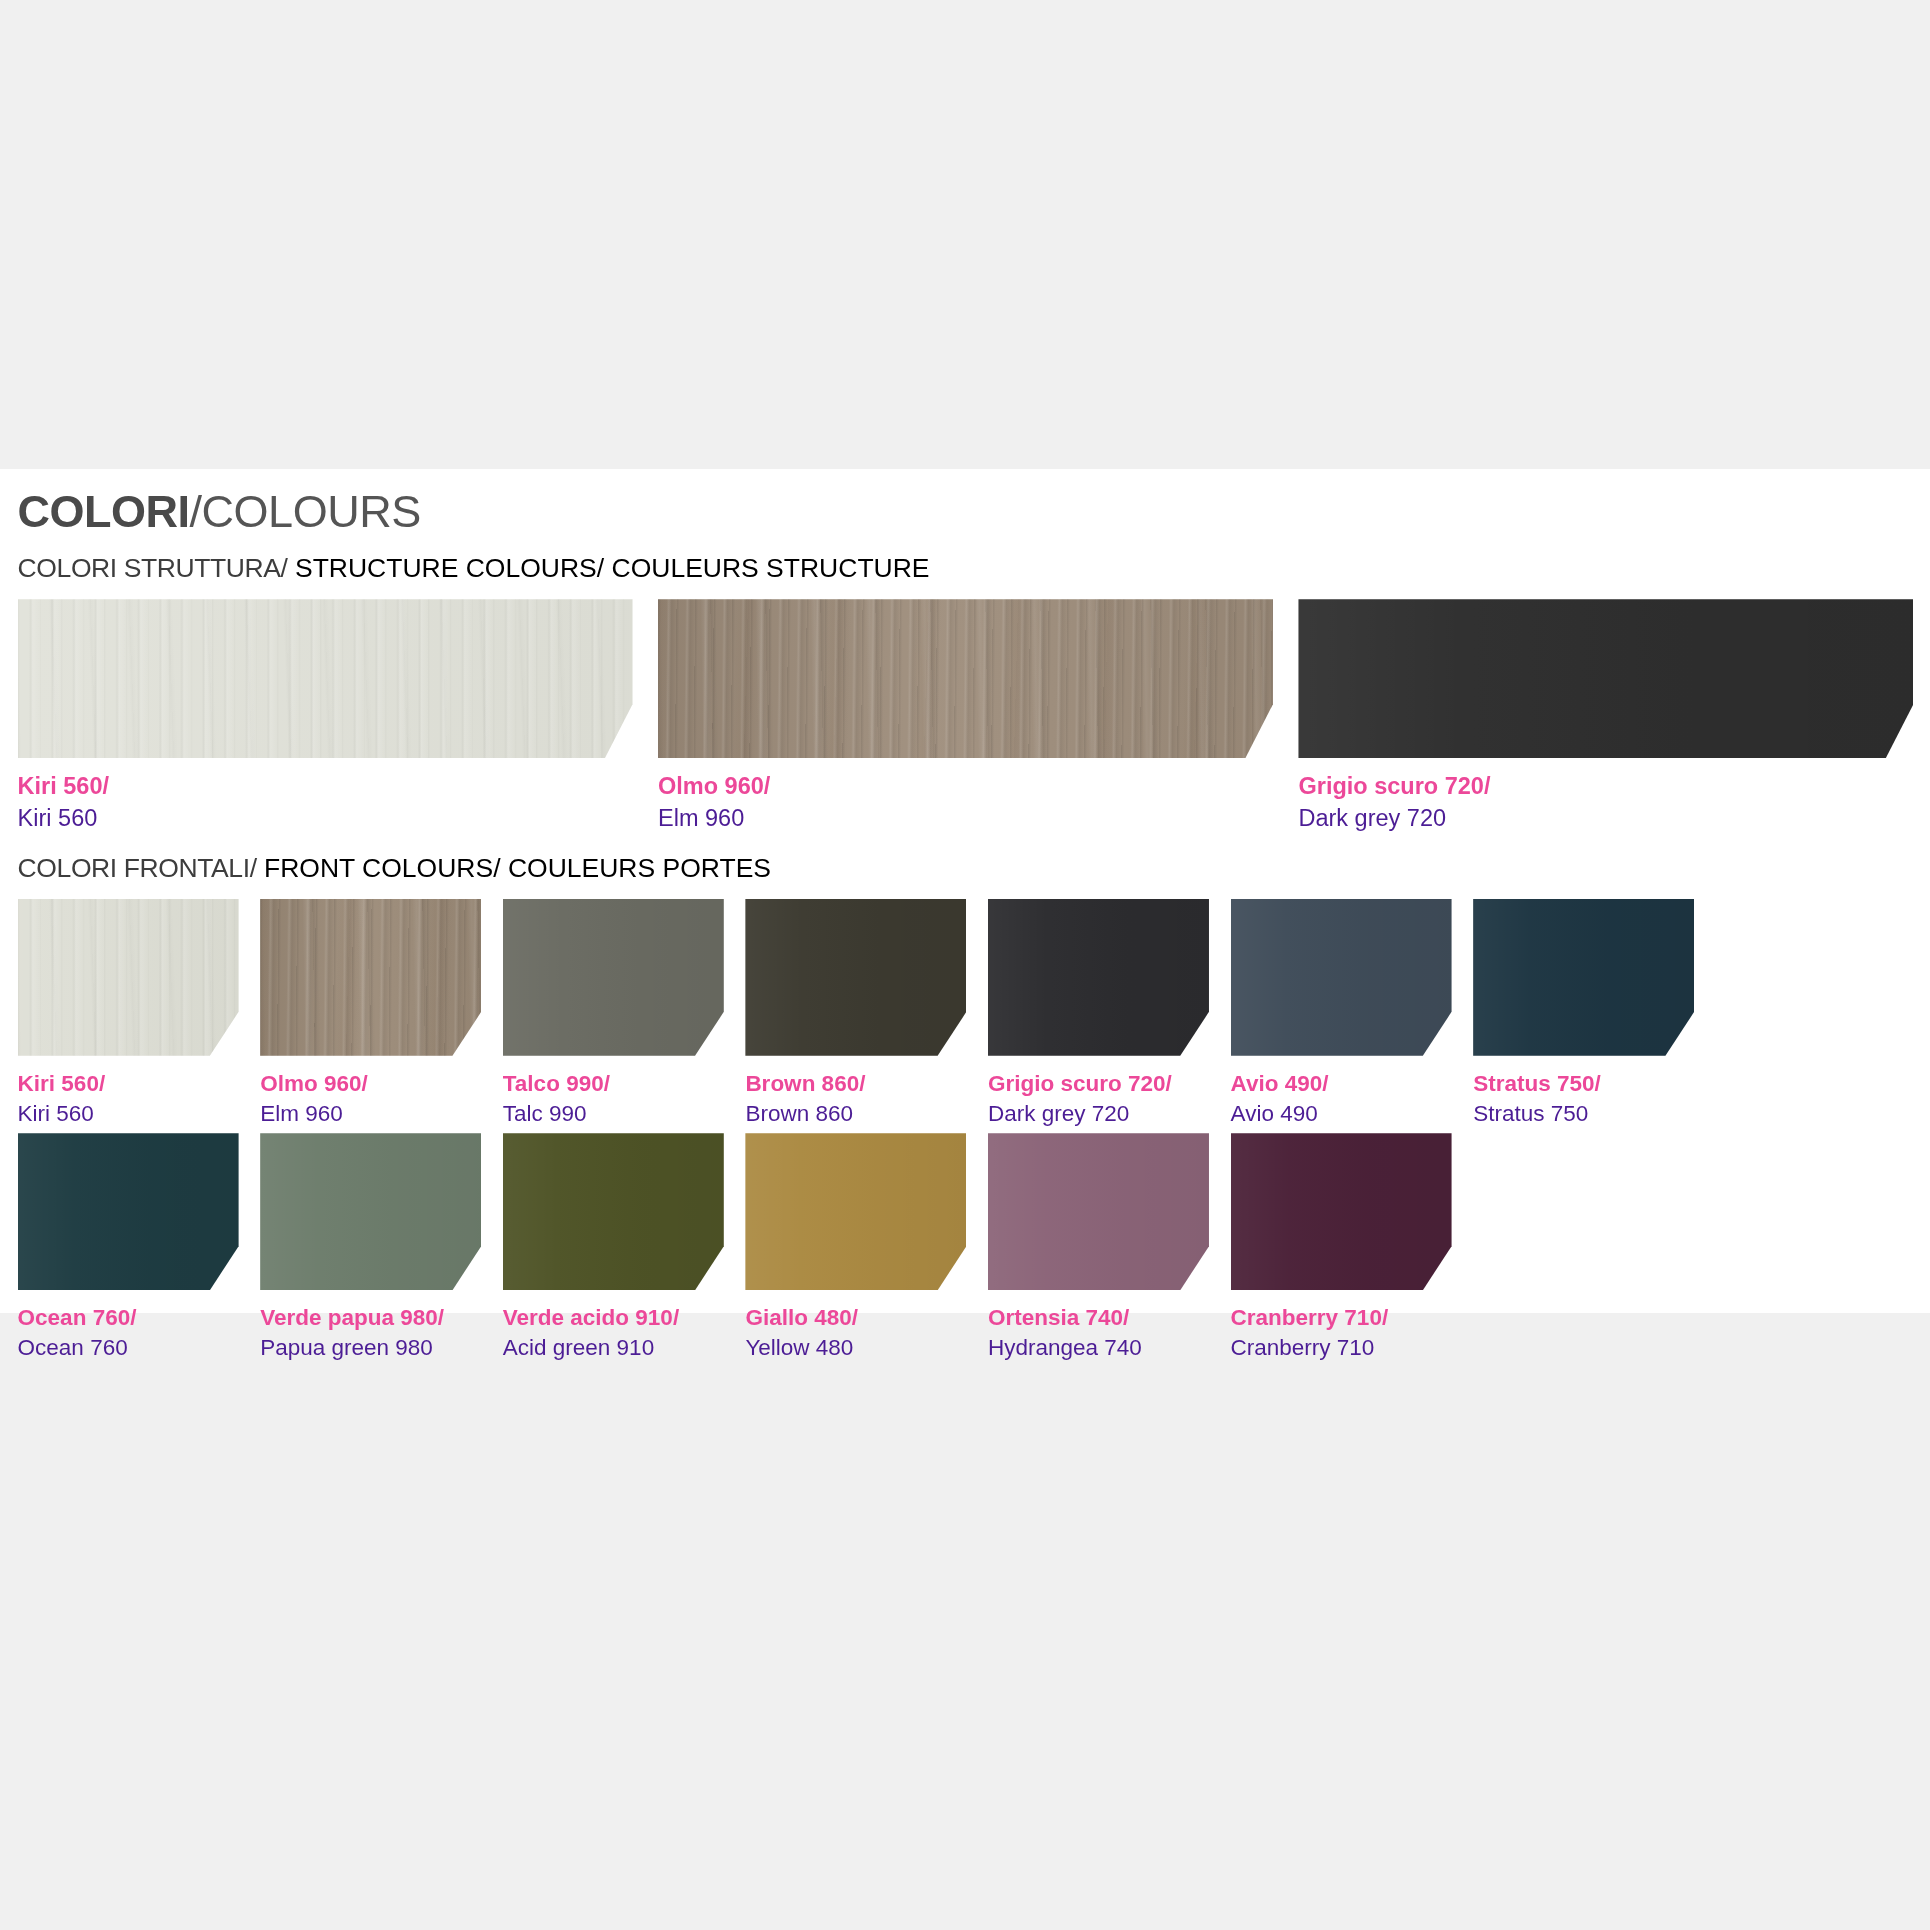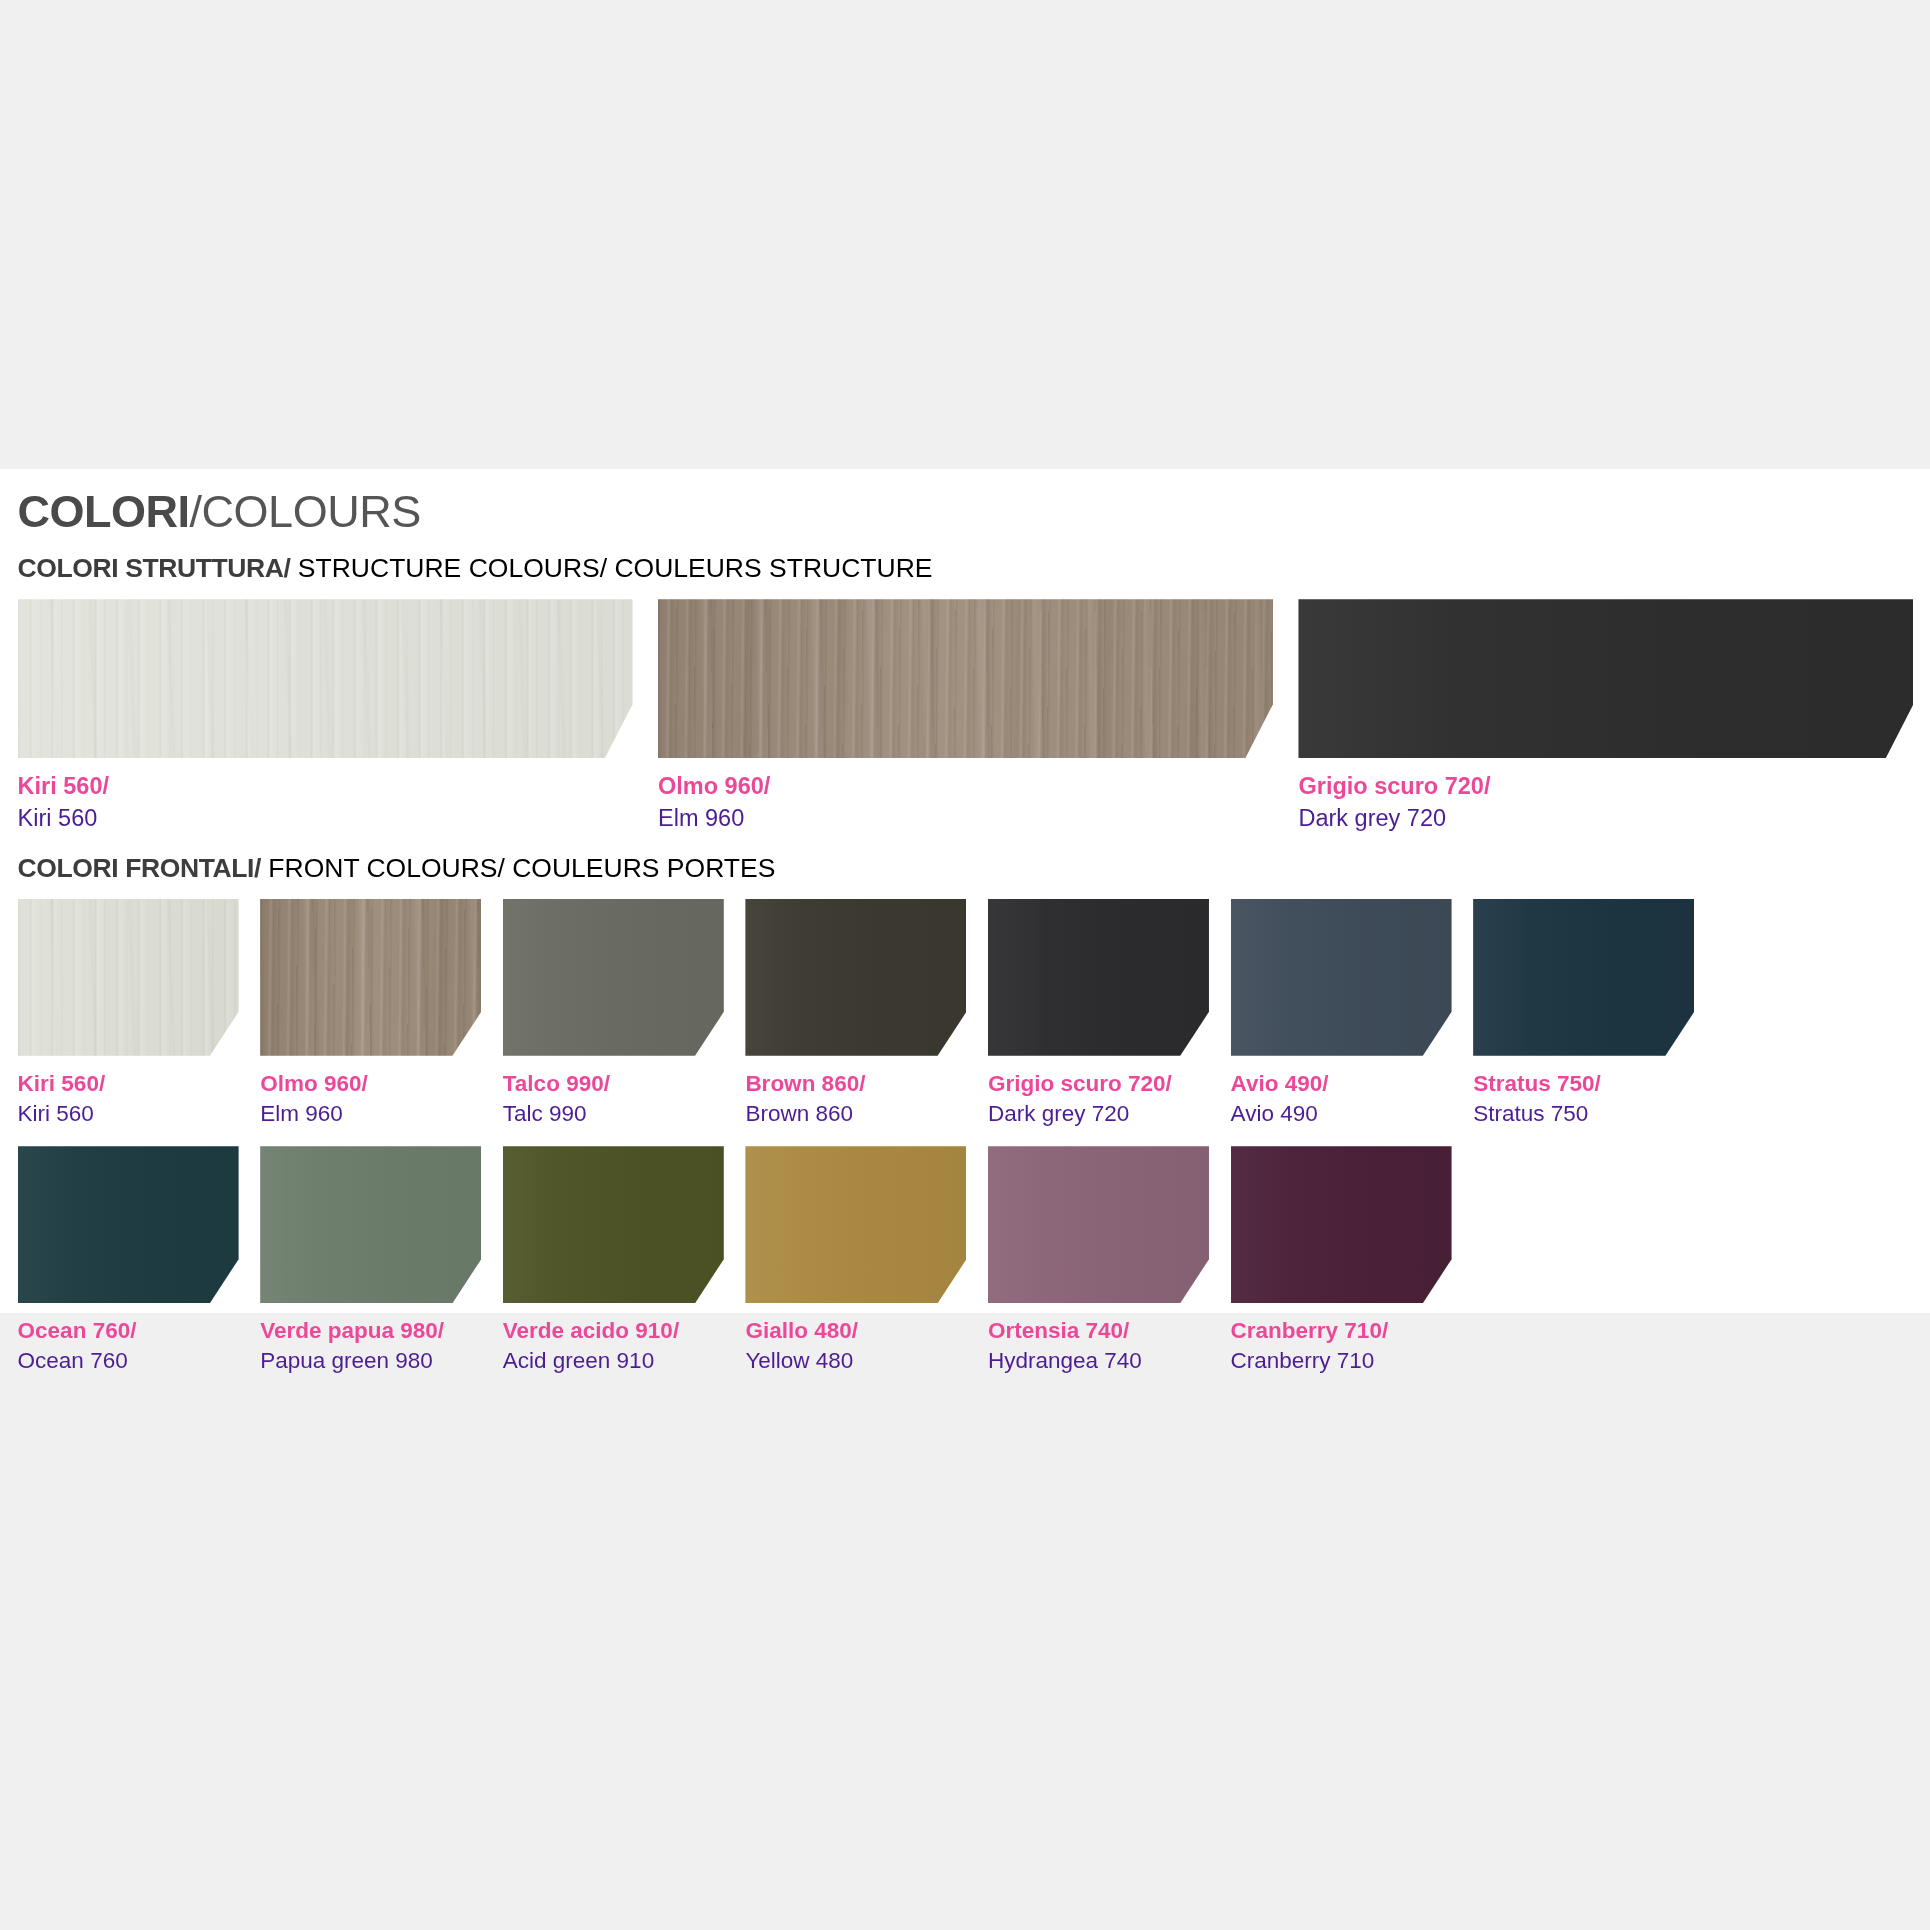--- a/index.html
+++ b/index.html
@@ -41,38 +41,38 @@
   .main-title .b { font-weight: 700; }
   .main-title .n { font-weight: 400; color: #555555; }
 
   .section-title {
     font-size: 26.5px;
     line-height: 1.0;
     color: #3d3d3d;
     margin: 21.6px 0 0 0;
     white-space: nowrap;
   }
-  .section-title .b { font-weight: 700; letter-spacing: -0.4px; }
+  .section-title .b { font-weight: 400; letter-spacing: -0.4px; }
   .section-title .n { font-weight: 400; color: #000000; }
 
   
   .structure-row {
     display: flex;
     gap: 25.5px;
     margin-top: 17.6px;
   }
   .structure-cell { flex: 1 1 0; min-width: 0; }
 
   .front-row {
     display: flex;
     gap: 21.6px;
     margin-top: 17.6px;
   }
   .front-cell { width: 221px; flex: 0 0 221px; }
-  .front-row.row2 { margin-top: 18px; }
+  .front-row.row2 { margin-top: 5px; }
 
   
   .swatch {
     position: relative;
     width: 100%;
     background-color: #cccccc;
     background-repeat: repeat;
     -webkit-clip-path: polygon(0 0, 100% 0, 100% 72%, 88% 100%, 0 100%);
     clip-path: polygon(0 0, 100% 0, 100% 72%, 88% 100%, 0 100%);
   }

